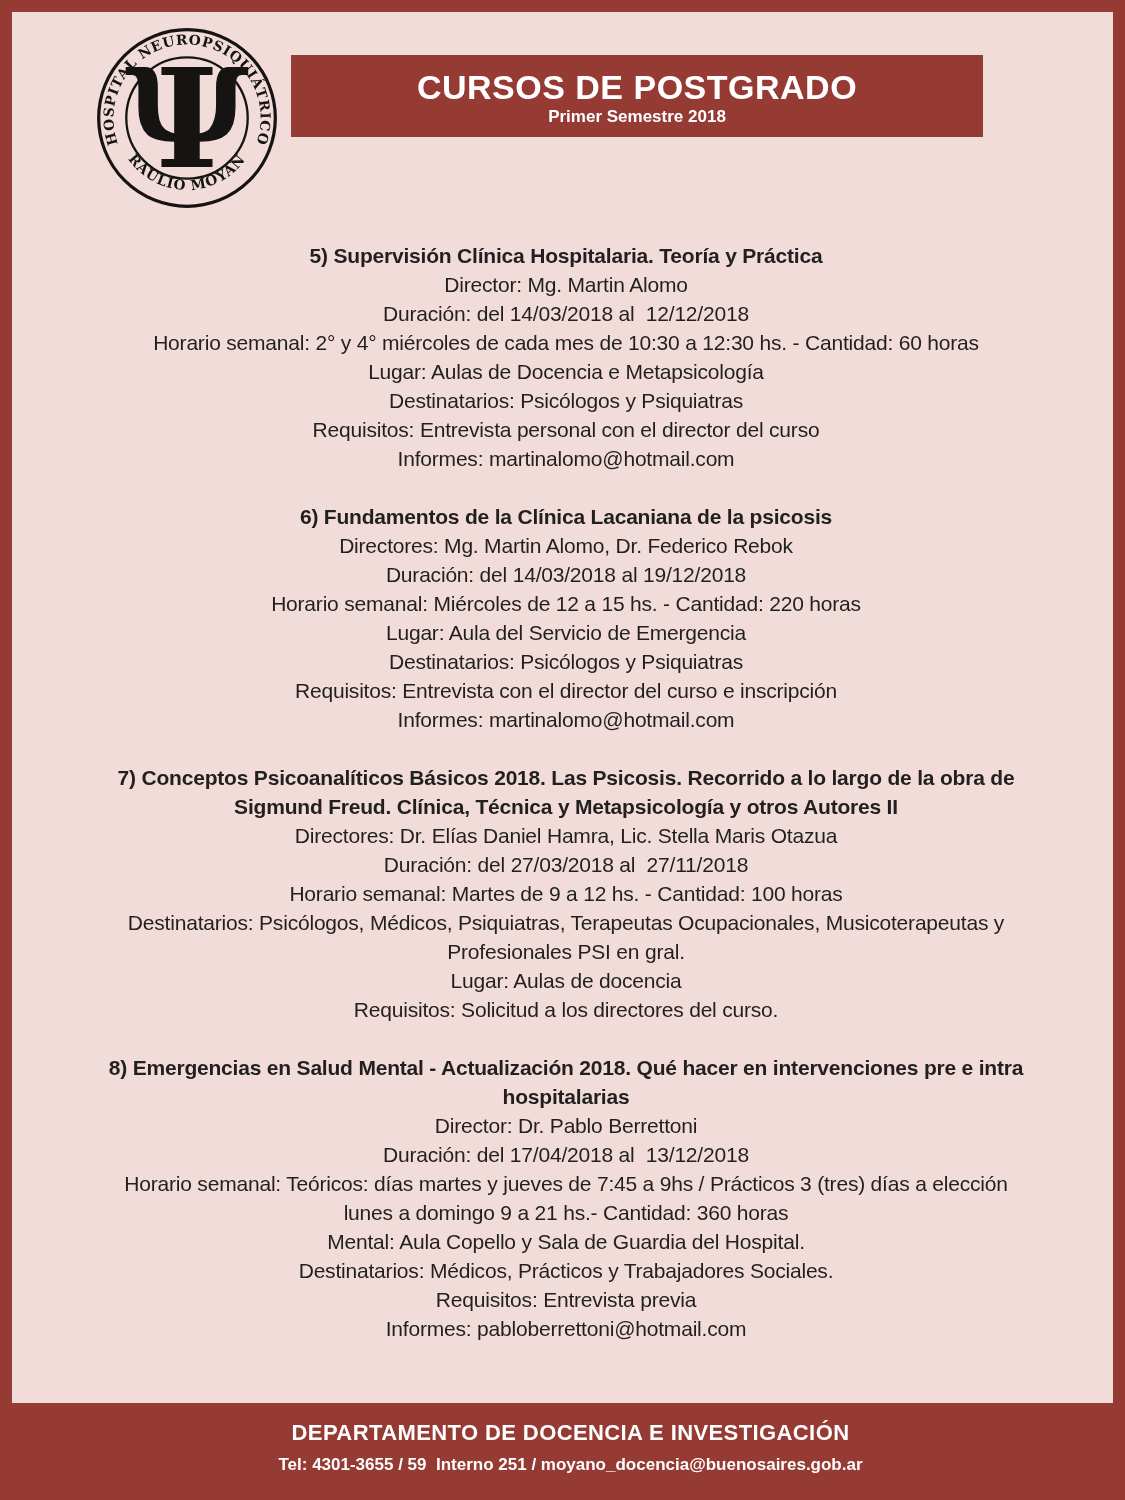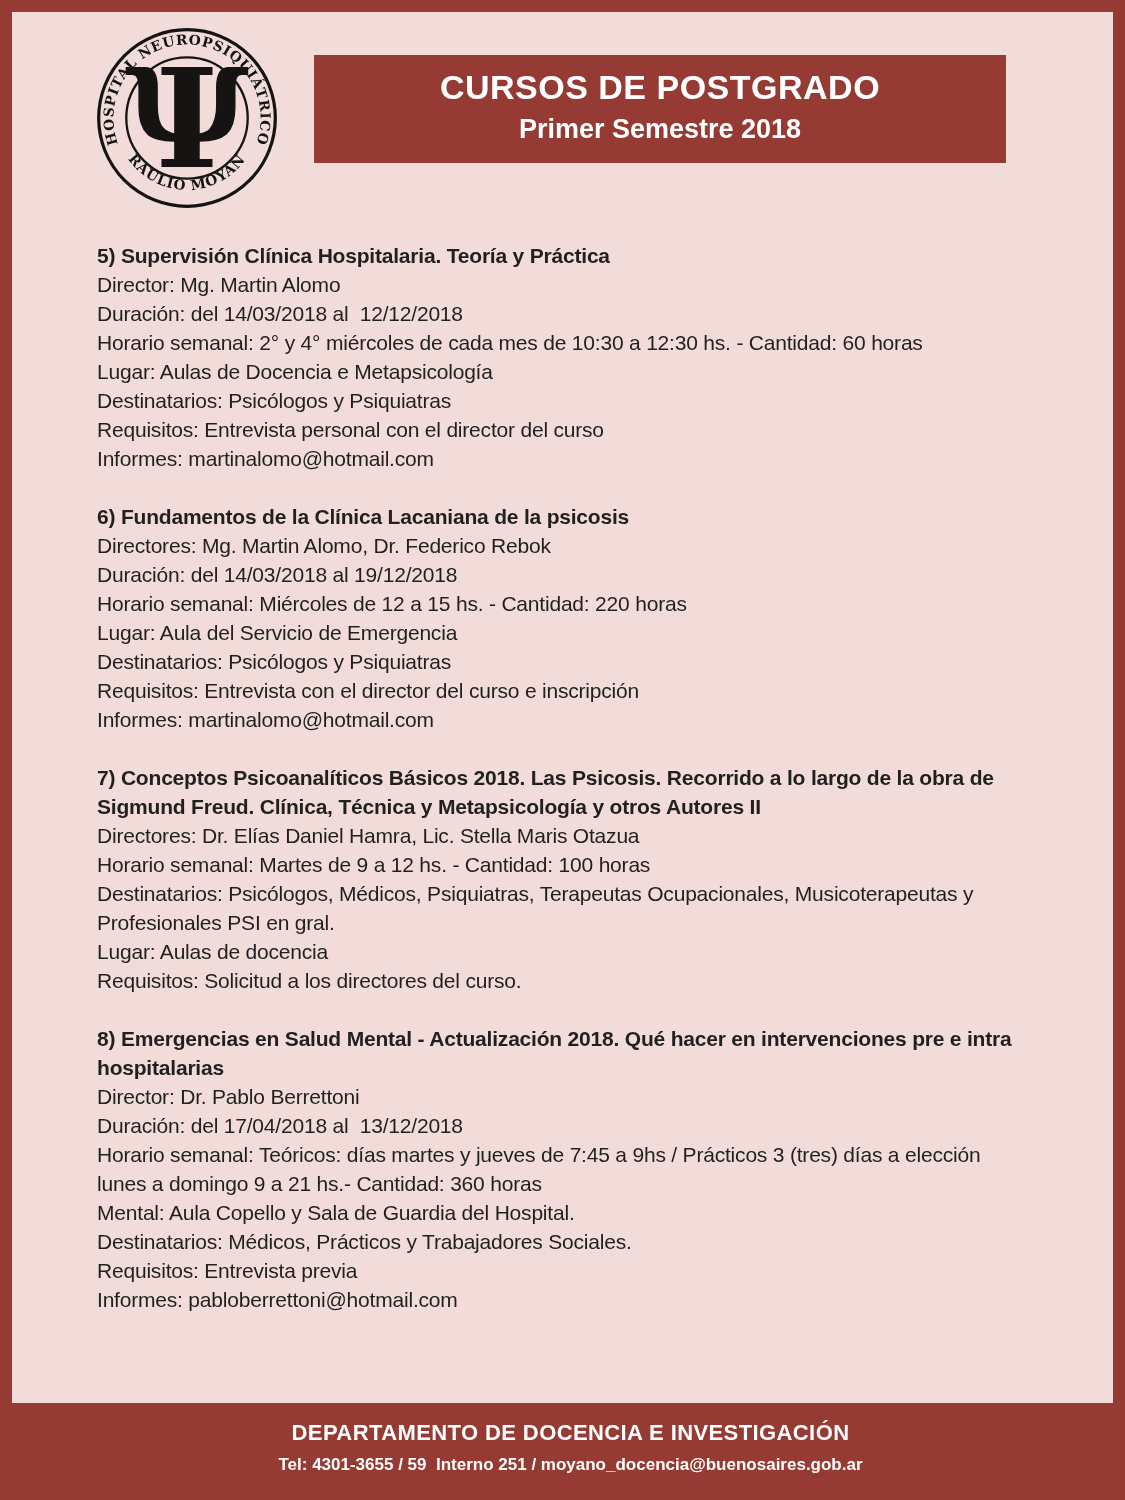--- a/index.html
+++ b/index.html
@@ -34,47 +34,47 @@
   .psi-glyph {
     font-family: "DejaVu Serif", serif;
     font-weight: bold;
     font-size: 148px;
     fill: #151413;
     text-anchor: middle;
   }
   
   .banner {
     position: absolute;
-    left: 302px;
+    left: 279px;
     top: 43px;
     width: 692px;
-    height: 108px;
+    height: 82px;
     background: #963a34;
     color: #ffffff;
     text-align: center;
   }
   .banner-title {
     font-size: 34px;
     font-weight: 700;
     letter-spacing: 0.5px;
     margin-top: 13px;
   }
   .banner-subtitle {
-    font-size: 27px;
+    font-size: 17px;
     font-weight: 700;
-    margin-top: 7px;
+    margin-top: 0;
   }
   
   .content {
     position: absolute;
     left: 85px;
     top: 229px;
     width: 938px;
   }
-  .course { margin: 0 0 29px 0; }
+  .course { margin: 0 0 29px 0; text-align: center; }
   .course h3, .course p {
     margin: 0;
     font-size: 21px;
     line-height: 29px;
     letter-spacing: -0.2px;
     white-space: pre-wrap;
   }
   .course h3 { font-weight: 700; }
   
   .footer {
@@ -150,20 +150,21 @@
       <p>Horario semanal: Miércoles de 12 a 15 hs. - Cantidad: 220 horas</p>
       <p>Lugar: Aula del Servicio de Emergencia</p>
       <p>Destinatarios: Psicólogos y Psiquiatras</p>
       <p>Requisitos: Entrevista con el director del curso e inscripción</p>
       <p>Informes: martinalomo@hotmail.com</p>
     </section>
 
     <section class="course">
       <h3>7) Conceptos Psicoanalíticos Básicos 2018. Las Psicosis. Recorrido a lo largo de la obra de Sigmund Freud. Clínica, Técnica y Metapsicología y otros Autores II</h3>
       <p>Directores: Dr. Elías Daniel Hamra, Lic. Stella Maris Otazua</p>
+      <p>Duración: del 27/03/2018 al  27/11/2018</p>
       <p>Horario semanal: Martes de 9 a 12 hs. - Cantidad: 100 horas</p>
       <p>Destinatarios: Psicólogos, Médicos, Psiquiatras, Terapeutas Ocupacionales, Musicoterapeutas y Profesionales PSI en gral.</p>
       <p>Lugar: Aulas de docencia</p>
       <p>Requisitos: Solicitud a los directores del curso.</p>
     </section>
 
     <section class="course">
       <h3>8) Emergencias en Salud Mental - Actualización 2018. Qué hacer en intervenciones pre e intra hospitalarias</h3>
       <p>Director: Dr. Pablo Berrettoni</p>
       <p>Duración: del 17/04/2018 al  13/12/2018</p>

